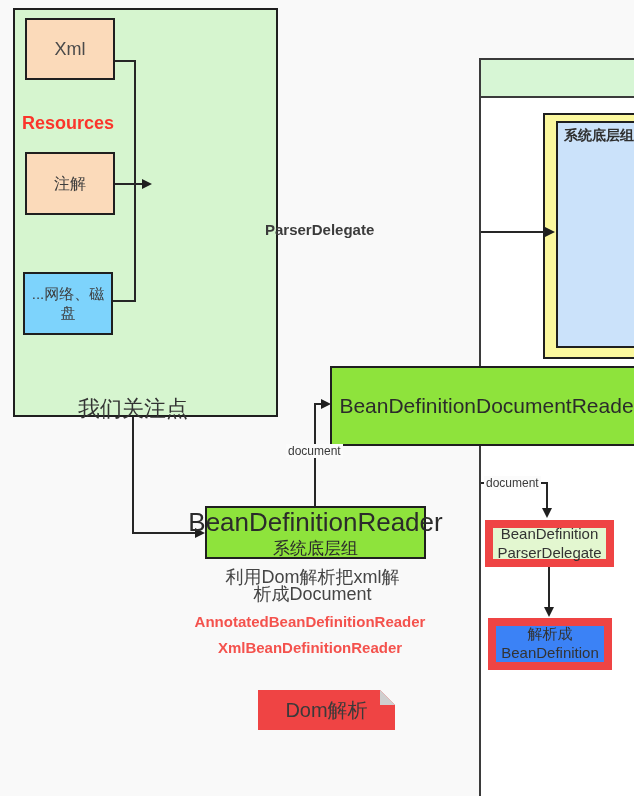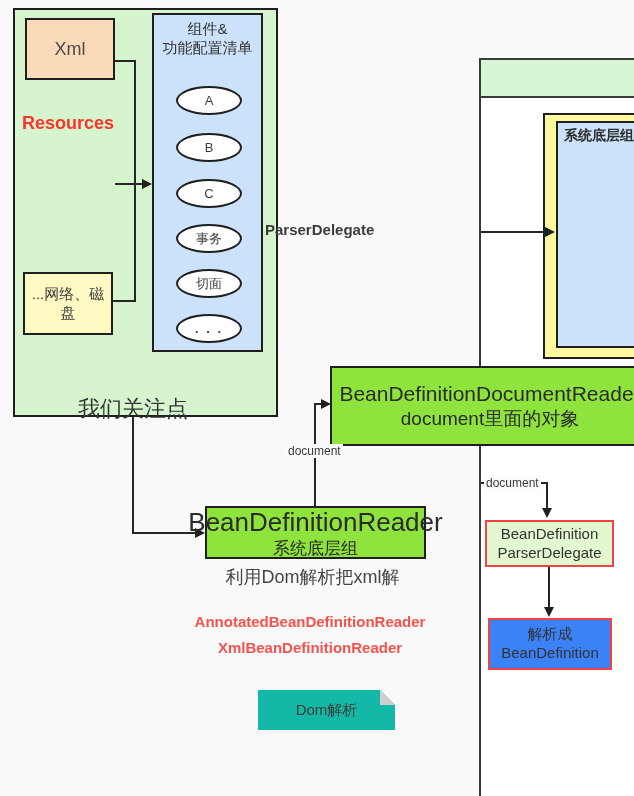--- a/index.html
+++ b/index.html
@@ -2,36 +2,36 @@
 <html><head>
 <meta charset="utf-8">
 <style>
   html,body{margin:0;padding:0;background:#f9f9f9;}
   .canvas{position:relative;width:634px;height:796px;overflow:hidden;background:#f9f9f9;
           font-family:"Liberation Sans","DejaVu Sans",sans-serif;color:#3d3d3d;}
   .abs{position:absolute;box-sizing:border-box;}
   .shape{position:absolute;box-sizing:border-box;display:flex;flex-direction:column;
          align-items:center;justify-content:center;text-align:center;line-height:1.25;}
   .b-dark{border:2px solid #1f1f1f;}
-  .b-gray{border:2px solid #ef4444;}
+  .b-gray{border:8px solid #ef4444;}
   .hline{position:absolute;height:2px;background:#262626;}
   .vline{position:absolute;width:2px;background:#262626;}
   .ah-right{position:absolute;width:0;height:0;border-top:5px solid transparent;
             border-bottom:5px solid transparent;border-left:10px solid #1f1f1f;}
   .ah-down{position:absolute;width:0;height:0;border-left:5px solid transparent;
            border-right:5px solid transparent;border-top:10px solid #1f1f1f;}
   .ellipse{position:absolute;width:62px;height:25px;background:#ffffff;border:2px solid #1f1f1f;
            border-radius:50%;display:flex;align-items:center;justify-content:center;
            font-size:13px;color:#3d3d3d;}
   .edge-label{position:absolute;background:#fbfbfb;font-size:12px;color:#3a3a3a;
               padding:0 2px;white-space:nowrap;}
   .red-bold{position:absolute;font-weight:bold;font-size:15px;color:#f4524d;
             text-align:center;white-space:nowrap;}
-  .sticky{position:absolute;background:#14b8a6;display:flex;align-items:center;justify-content:center;
-          font-size:15px;color:#3a3a3a;
+  .sticky{position:absolute;background:#ef4444;display:flex;align-items:center;justify-content:center;
+          font-size:20px;color:#3a3a3a;
           clip-path:polygon(0 0,calc(100% - 15px) 0,100% 15px,100% 100%,0 100%);}
   .sticky .fold{position:absolute;top:0;right:0;width:15px;height:15px;
           background:linear-gradient(to bottom left,transparent 49%,#cfcfcf 50%);}
 </style>
 </head>
 <body>
 
 <div class="canvas">
 
   <div class="abs" style="left:479px;top:58px;width:240px;height:760px;background:#ffffff;border:2px solid #3b3b3b;">
@@ -59,48 +59,38 @@
   <div class="vline" style="left:548px;top:567px;height:41px;"></div>
   <div class="ah-down" style="left:544px;top:607px;"></div>
 
   <div class="shape b-gray" style="left:488px;top:618px;width:124px;height:52px;background:#3b82f6;font-size:15px;color:#333;">
     <div>解析成</div>
     <div>BeanDefinition</div>
   </div>
 
   <div class="shape b-dark" style="left:330px;top:366px;width:320px;height:80px;background:#8ee33c;color:#2b2b2b;">
     <div style="font-size:21px;">BeanDefinitionDocumentReader</div>
-    <div style="font-size:19px;">document里面的对象</div>
   </div>
 
   <div class="abs b-dark" style="left:13px;top:8px;width:265px;height:409px;background:#d6f5cf;"></div>
 
   <div class="shape b-dark" style="left:25px;top:18px;width:90px;height:62px;background:#fbdaba;font-size:18px;color:#4a4a4a;">
     <div>Xml</div>
   </div>
 
   <div class="abs" style="left:22px;top:113px;font-size:18px;font-weight:bold;color:#fb352b;">Resources</div>
 
+  <div class="shape b-dark" style="left:25px;top:152px;width:90px;height:63px;background:#fbdaba;font-size:16px;color:#3d3d3d;">
+    <div>注解</div>
+  </div>
 
-  <div class="shape b-dark" style="left:23px;top:272px;width:90px;height:63px;background:#fef9c3;font-size:15px;color:#3d3d3d;padding:2px 0;">
+  <div class="shape b-dark" style="left:23px;top:272px;width:90px;height:63px;background:#7dd3fc;font-size:15px;color:#3d3d3d;padding:2px 0;">
     <div>...网络、磁盘</div>
   </div>
 
-  <div class="abs b-dark" style="left:152px;top:13px;width:111px;height:339px;background:#cbe2fa;">
-    <div class="abs" style="left:0;top:5px;width:100%;text-align:center;font-size:15px;color:#333;line-height:1.25;">
-      <div>组件&amp;</div>
-      <div>功能配置清单</div>
-    </div>
-    <div class="ellipse" style="left:22px;top:71px;">A</div>
-    <div class="ellipse" style="left:22px;top:118px;">B</div>
-    <div class="ellipse" style="left:22px;top:164px;">C</div>
-    <div class="ellipse" style="left:22px;top:209px;">事务</div>
-    <div class="ellipse" style="left:22px;top:254px;">切面</div>
-    <div class="ellipse" style="left:22px;top:299px;letter-spacing:2px;font-weight:bold;">. . .</div>
-  </div>
 
   <div class="abs" style="left:53px;top:394px;width:160px;text-align:center;font-size:22px;color:#333;">我们关注点</div>
 
   <div class="hline" style="left:115px;top:60px;width:21px;"></div>
   <div class="vline" style="left:134px;top:60px;height:242px;"></div>
   <div class="hline" style="left:115px;top:183px;width:28px;"></div>
   <div class="ah-right" style="left:142px;top:179px;"></div>
   <div class="hline" style="left:113px;top:300px;width:23px;"></div>
 
   <div class="abs" style="left:265px;top:221px;font-size:15px;font-weight:bold;color:#3b3b3b;">ParserDelegate</div>
@@ -114,20 +104,21 @@
   <div class="ah-right" style="left:321px;top:399px;"></div>
   <div class="edge-label" style="left:286px;top:444px;">document</div>
 
   <div class="shape b-dark" style="left:205px;top:506px;width:221px;height:53px;background:#8ee33c;color:#2b2b2b;">
     <div style="font-size:26px;">BeanDefinitionReader</div>
     <div style="font-size:17px;">系统底层组</div>
   </div>
 
   <div class="abs" style="left:205px;top:569px;width:215px;text-align:center;font-size:18px;color:#454545;line-height:17px;">
     <div>利用Dom解析把xml解</div>
+    <div>析成Document</div>
   </div>
   <div class="red-bold" style="left:190px;top:639px;width:240px;">XmlBeanDefinitionReader</div>
   <div class="red-bold" style="left:190px;top:613px;width:240px;">AnnotatedBeanDefinitionReader</div>
 
   <div class="sticky" style="left:258px;top:690px;width:137px;height:40px;">
     <div class="fold"></div>
     <div>Dom解析</div>
   </div>
 
 </div>

